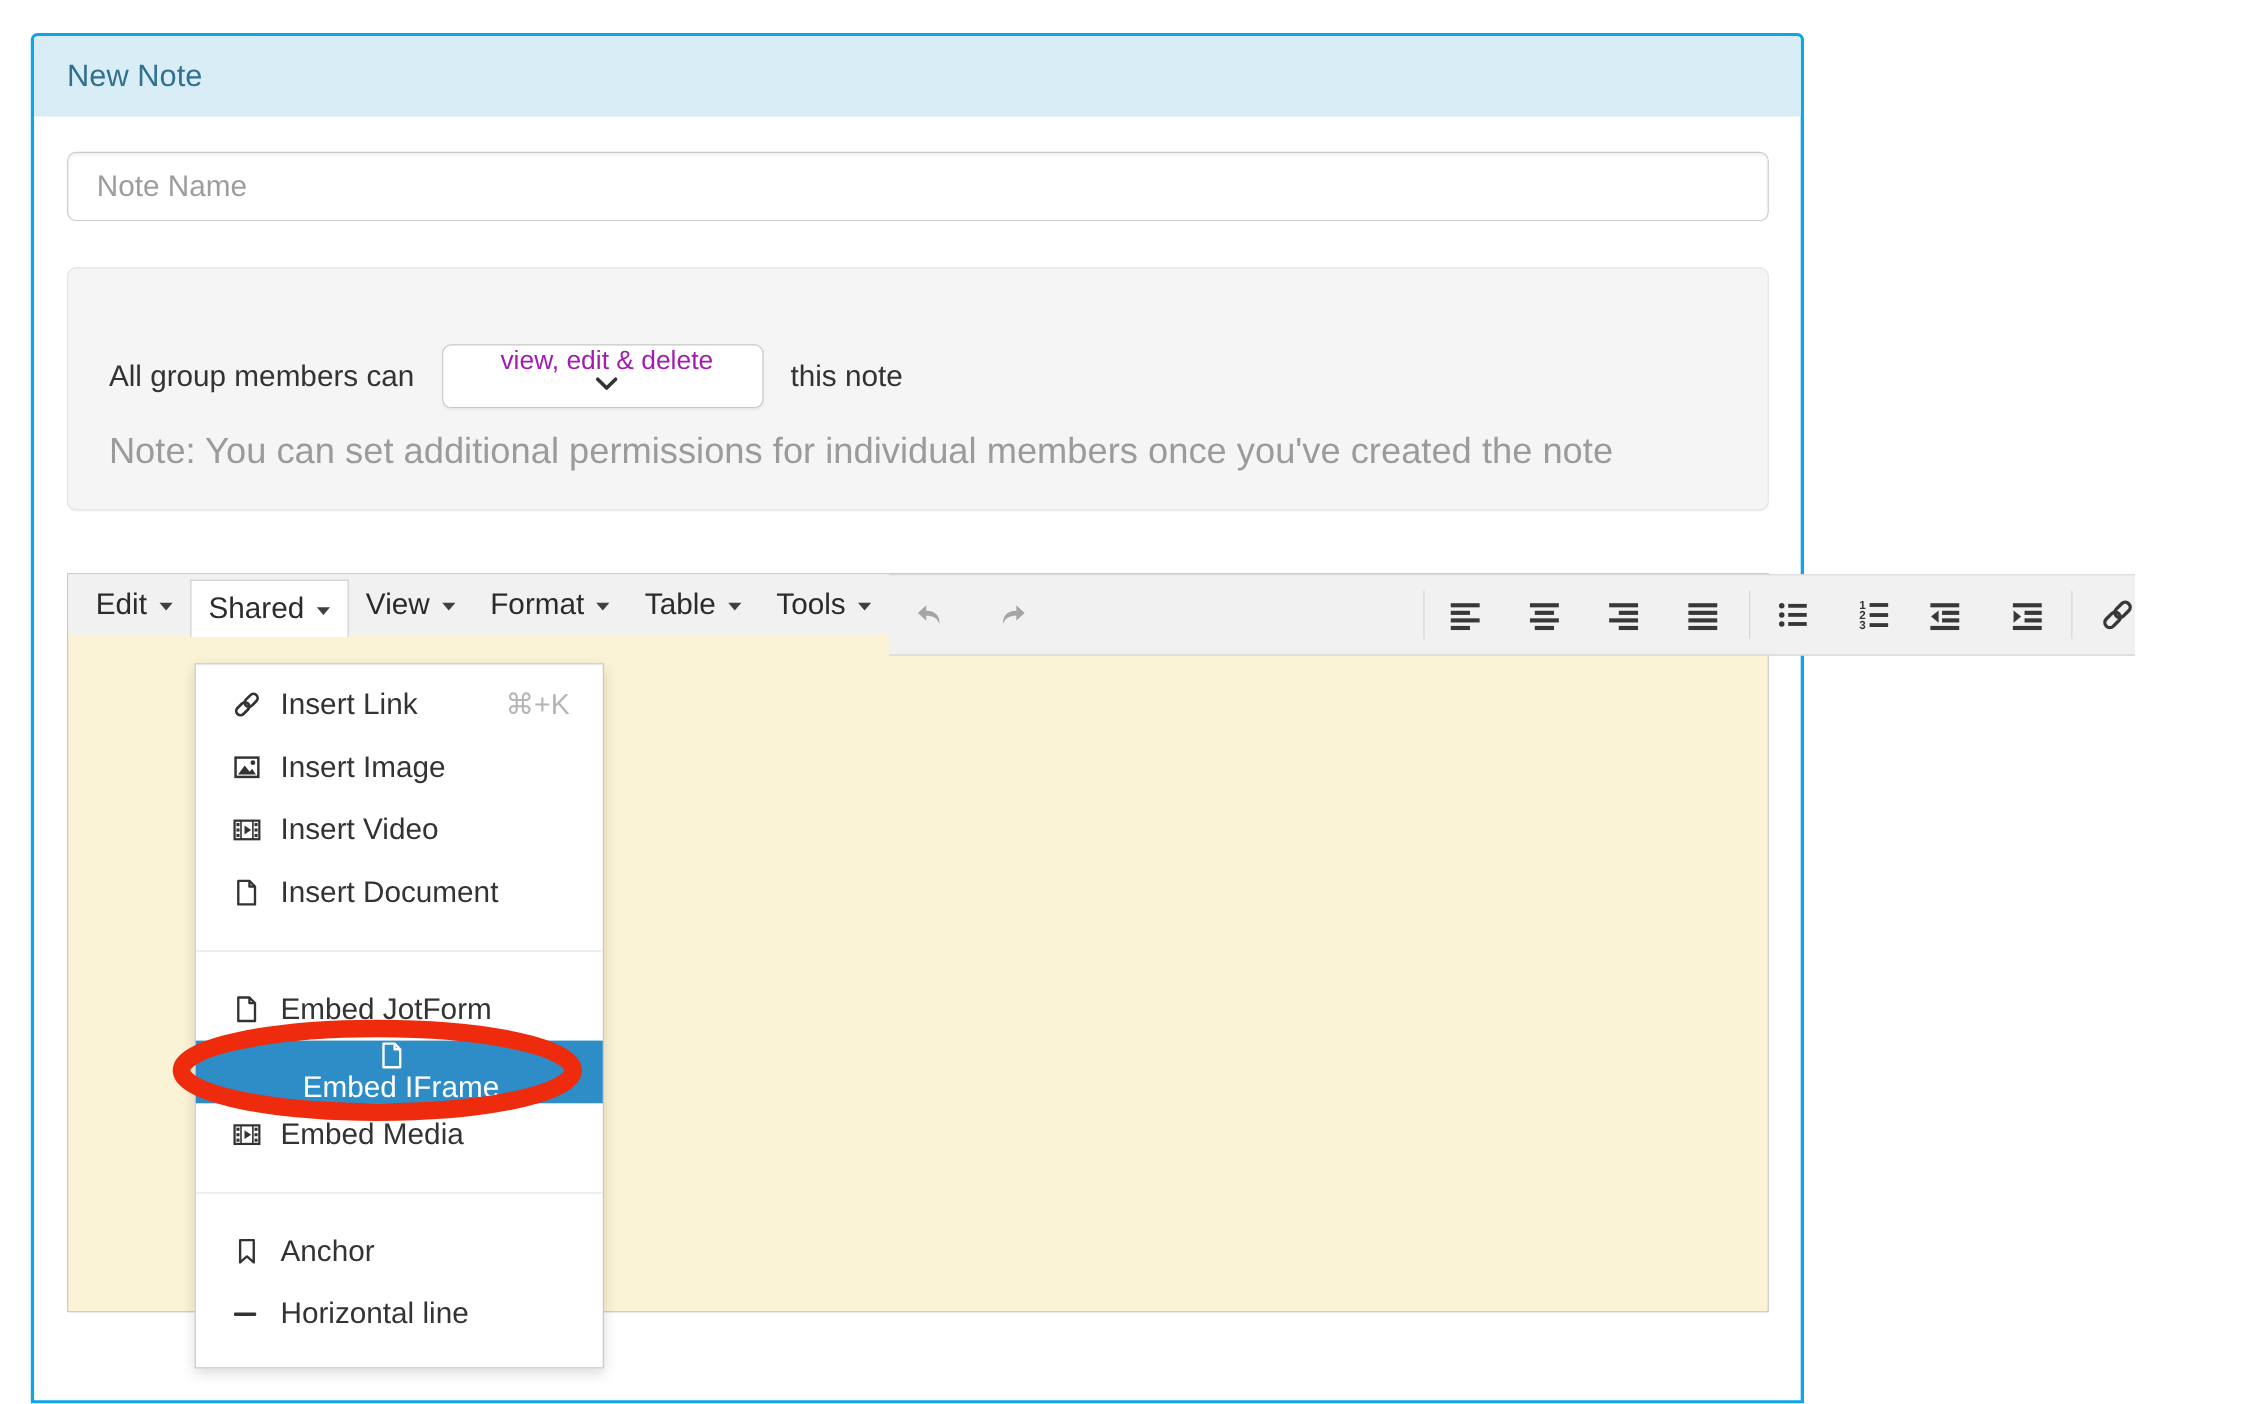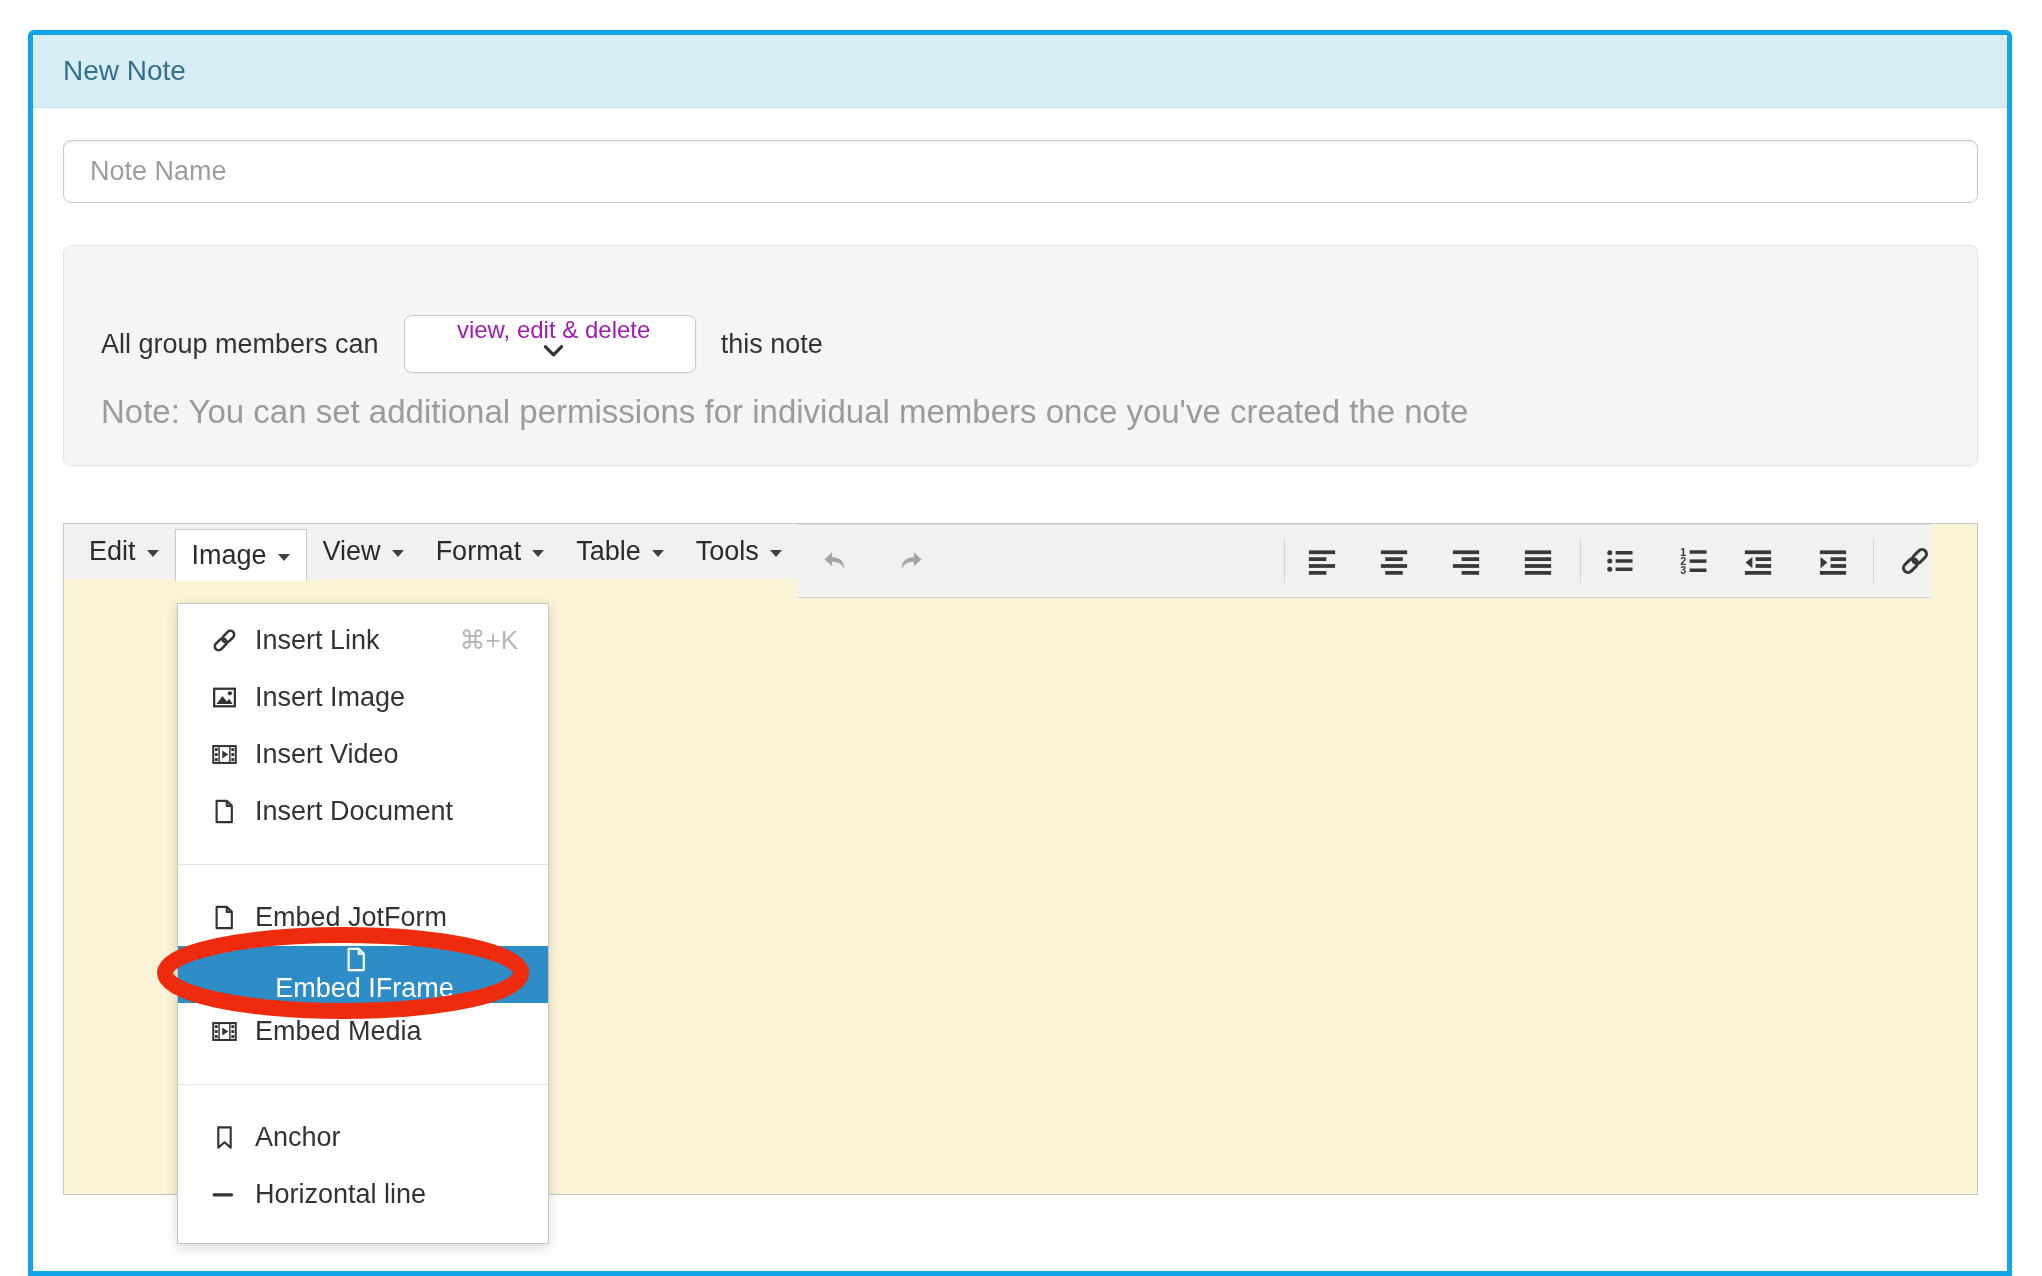--- a/index.html
+++ b/index.html
@@ -1,22 +1,22 @@
 <!DOCTYPE html>
 <html><head>
 <meta charset="utf-8">
 <style>
   html,body{margin:0;padding:0;}
   body{
     width:2042px;height:1276px;background:#ffffff;position:relative;overflow:hidden;
     font-family:"Liberation Sans","DejaVu Sans",sans-serif;color:#333;
   }
   .panel{
-    position:absolute;left:28px;top:30px;width:1984px;height:1246px;
-    border:5px solid #0ea5e9;border-radius:6px 6px 0 0;background:#fff;box-sizing:border-box;
+    position:absolute;left:28px;top:30px;width:1612px;height:1246px;
+    border:3px solid #0ea5e9;border-radius:6px 6px 0 0;background:#fff;box-sizing:border-box;
   }
   .panel-header{
     height:72px;background:#d9edf7;border-bottom:1px solid #bce8f1;border-radius:5px 5px 0 0;
     display:flex;align-items:center;padding-left:30px;color:#31708f;font-size:28px;
   }
   .panel-body{padding:32px 29px 0 30px;}
   .note-name{
     display:block;width:100%;box-sizing:border-box;height:63px;
     border:1px solid #cbcbcb;border-radius:8px;font-size:27px;padding:0 26px;color:#555;
     box-shadow:inset 0 2px 3px rgba(0,0,0,0.07);outline:none;
@@ -108,21 +108,21 @@
         <div class="note-row">Note: You can set additional permissions for individual members once you've created the note</div>
       </div>
 
       <div class="editor">
         <div class="menubar">
           <div class="mi">
             <span>Edit</span>
             <i class="caret"></i>
           </div>
           <div class="mi mi-open">
-            <span>Image</span>
+            <span>Shared</span>
             <i class="caret"></i>
           </div>
           <div class="mi">
             <span>View</span>
             <i class="caret"></i>
           </div>
           <div class="mi">
             <span>Format</span>
             <i class="caret"></i>
           </div>

